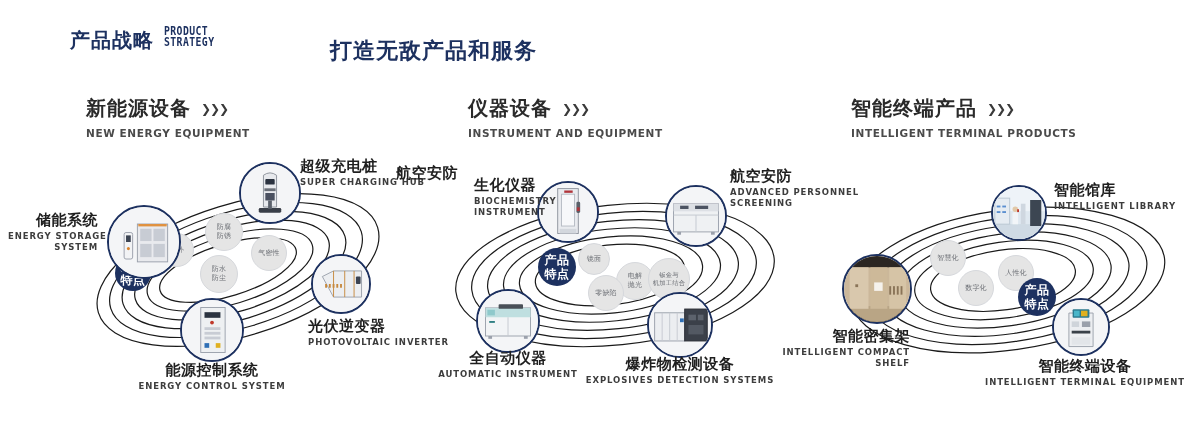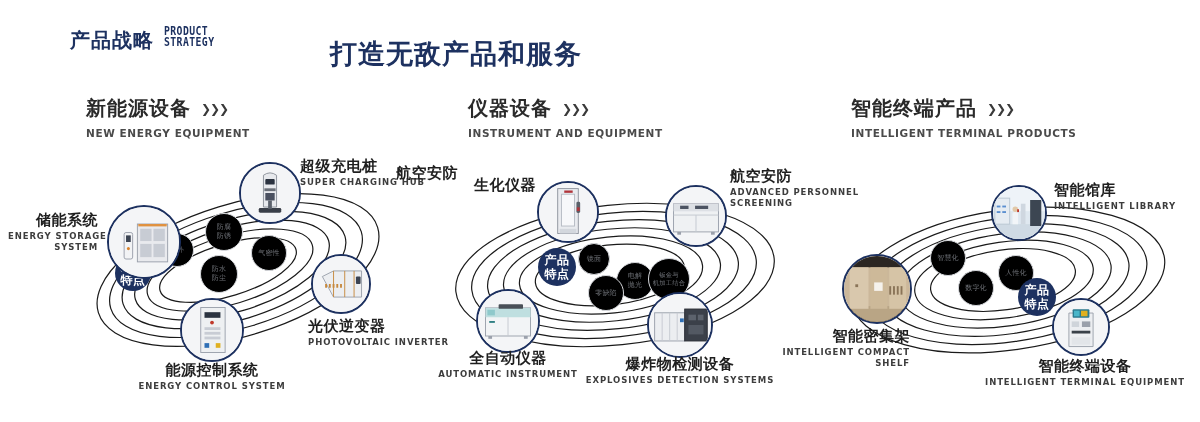--- a/index.html
+++ b/index.html
@@ -17,21 +17,21 @@
     line-height:1;font-family:Liberation Sans, sans-serif;
   }
   .hdr-en{
     margin-left:10px;margin-bottom:2px;color:#1d3160;
     font-size:11.5px;font-weight:bold;line-height:11px;letter-spacing:.5px;
     font-family:"DejaVu Sans Mono","Liberation Mono",monospace;
     transform:scaleX(.85);transform-origin:left bottom;
   }
   .hdr-slogan{
     position:absolute;left:330px;top:36px;
-    font-size:27px;font-weight:bold;color:#1d3160;letter-spacing:1px;
+    font-size:22px;font-weight:bold;color:#1d3160;letter-spacing:1px;
     font-family:"DejaVu Sans","Liberation Sans",sans-serif;
   }
 
   
   .sec-head{position:absolute;margin-left:16px;}
   .sec-cn{
     font-size:20px;font-weight:bold;color:#2a2a2a;letter-spacing:1px;
     font-family:"DejaVu Sans","Liberation Sans",sans-serif;
     display:flex;align-items:center;
   }
@@ -63,21 +63,21 @@
     font-family:"DejaVu Sans","Liberation Sans",sans-serif;line-height:1.3;margin-top:2px;
   }
   .al-r{text-align:right;}
   .al-l{text-align:left;}
   .al-c{text-align:center;}
 
   
   .fbubble{
     position:absolute;border-radius:50%;box-sizing:border-box;
     display:flex;align-items:center;justify-content:center;text-align:center;
-    border:1px solid #d6d8dc;background:#000000;color:#6d7076;
+    border:1px solid #d6d8dc;background:#e5e5e5;color:#6d7076;
     font-size:7px;line-height:1.25;letter-spacing:.2px;
     font-family:"DejaVu Sans","Liberation Sans",sans-serif;
     padding:2px;
   }
   .fbubble.core{
     background:#1d3160;border:none;color:#ffffff;font-weight:bold;
     font-size:12px;line-height:1.2;letter-spacing:.4px;
   }
 </style>
 </head>
@@ -245,20 +245,21 @@
           <rect x="20" y="6" width="22" height="48" fill="#e9ebef" stroke="#8d939c" stroke-width="1"></rect>
           <rect x="24" y="12" width="14" height="34" fill="#f7f8fa" stroke="#b6bbc3" stroke-width="1"></rect>
           <rect x="27" y="8" width="9" height="2.5" fill="#b0343a"></rect>
           <rect x="40" y="20" width="4" height="12" rx="1.5" fill="#5a6069"></rect>
           <rect x="40.5" y="26" width="3" height="4" fill="#b0343a"></rect>
           <rect x="22" y="49" width="18" height="5" fill="#d3d7dd"></rect>
         </svg>
       </div>
       <div class="node-label al-l" style="left:64px;top:0px;width:120px;margin-top:27px;">
         <div class="cn">生化仪器</div>
+        <div class="en">BIOCHEMISTRY<br>INSTRUMENT</div>
       </div>
       <div class="node-label al-r" style="left:-62px;top:15px;width:110px;">
         <div class="cn">航空安防</div>
       </div>
     </div>
 
     <div class="node">
       <div class="node-circle" style="left:255px;top:35px;width:62px;height:62px;">
         <svg class="ph" viewBox="0 0 62 62">
           <rect x="0" y="0" width="62" height="62" fill="#f4f5f7"></rect>

